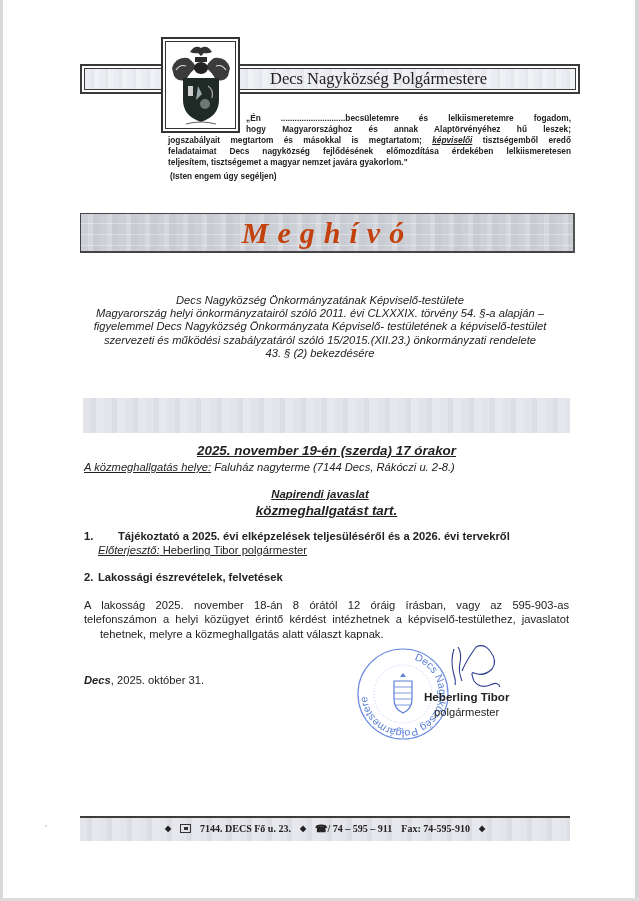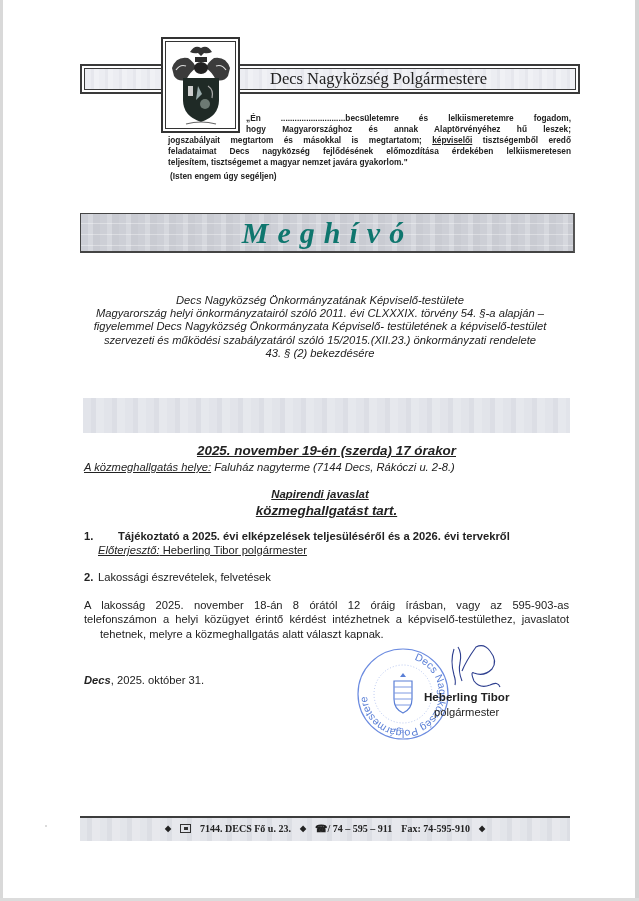--- a/index.html
+++ b/index.html
@@ -38,34 +38,34 @@
   .oath {
     position: absolute; font-family: "Liberation Sans", sans-serif; font-weight: bold;
     font-size: 8.3px; line-height: 11.2px; color: #222;
   }
   .oath-line1 { left: 246px; top: 113px; width: 325px; text-align: justify; text-align-last: justify; }
   .oath-line2 { left: 246px; top: 124px; width: 325px; text-align: justify; text-align-last: justify; }
   .oath-rest { left: 168px; top: 135px; width: 403px; text-align: justify; }
   .oath-rest .jl { display: block; text-align: justify; text-align-last: justify; }
   .oath-rest .ll { display: block; }
   .oath-god { left: 170px; top: 171px; }
-  .u { text-decoration: underline; }
+  .u { text-decoration: underline; font-style: italic; }
 
   
   .meghivo-band {
     position: absolute; left: 80px; top: 213px; width: 495px; height: 40px;
     border: 1px solid #444; border-bottom: 2px solid #444; border-right: 2px solid #555; box-sizing: border-box;
     background:
       repeating-linear-gradient(0deg, rgba(255,255,255,0.0) 0 5px, rgba(255,255,255,0.35) 5px 6px, rgba(255,255,255,0) 6px 11px),
       repeating-linear-gradient(90deg, #cdcfd6 0 7px, #d6d8de 7px 12px, #c9cbd2 12px 19px);
   }
   .meghivo-title {
     position: absolute; left: 80px; top: 213px; width: 495px; height: 44px; line-height: 40px;
     text-align: center; font-family: "Liberation Serif", serif; font-style: italic; font-weight: bold;
-    font-size: 30px; letter-spacing: 9px; color: #0f766e;
+    font-size: 30px; letter-spacing: 9px; color: #c2410c;
   }
 
   
   .intro {
     position: absolute; left: 70px; top: 294px; width: 500px; text-align: center;
     font-style: italic; font-size: 11.2px; line-height: 13.2px; color: #222;
   }
   .intro span { display: block; }
 
   
@@ -85,21 +85,21 @@
   .agenda-title {
     position: absolute; left: 70px; top: 488px; width: 500px; text-align: center;
     font-weight: bold; font-style: italic; text-decoration: underline; font-size: 11.4px; color: #222;
   }
   .item { position: absolute; font-size: 11.2px; color: #222; }
   .item-num { position: absolute; left: 84px; font-weight: bold; }
   .item1-title { left: 98px; top: 530px; font-weight: bold; margin-left: 20px; }
   .item1-num { top: 530px; }
   .item1-sub { left: 98px; top: 544px; text-decoration: underline; }
   .item2-num { top: 571px; }
-  .item2-title { left: 98px; top: 571px; font-weight: normal; }
+  .item2-title { left: 98px; top: 571px; font-weight: bold; }
 
   .para {
     position: absolute; left: 84px; top: 598px; width: 485px; font-size: 11.2px; line-height: 14.3px;
     text-align: justify; color: #222;
   }
   .para .jl { display: block; text-align: justify; text-align-last: justify; }
   .para .ll { display: block; margin-left: 16px; }
 
   .dateline { position: absolute; left: 84px; top: 674px; font-size: 11.2px; color: #222; }
 

